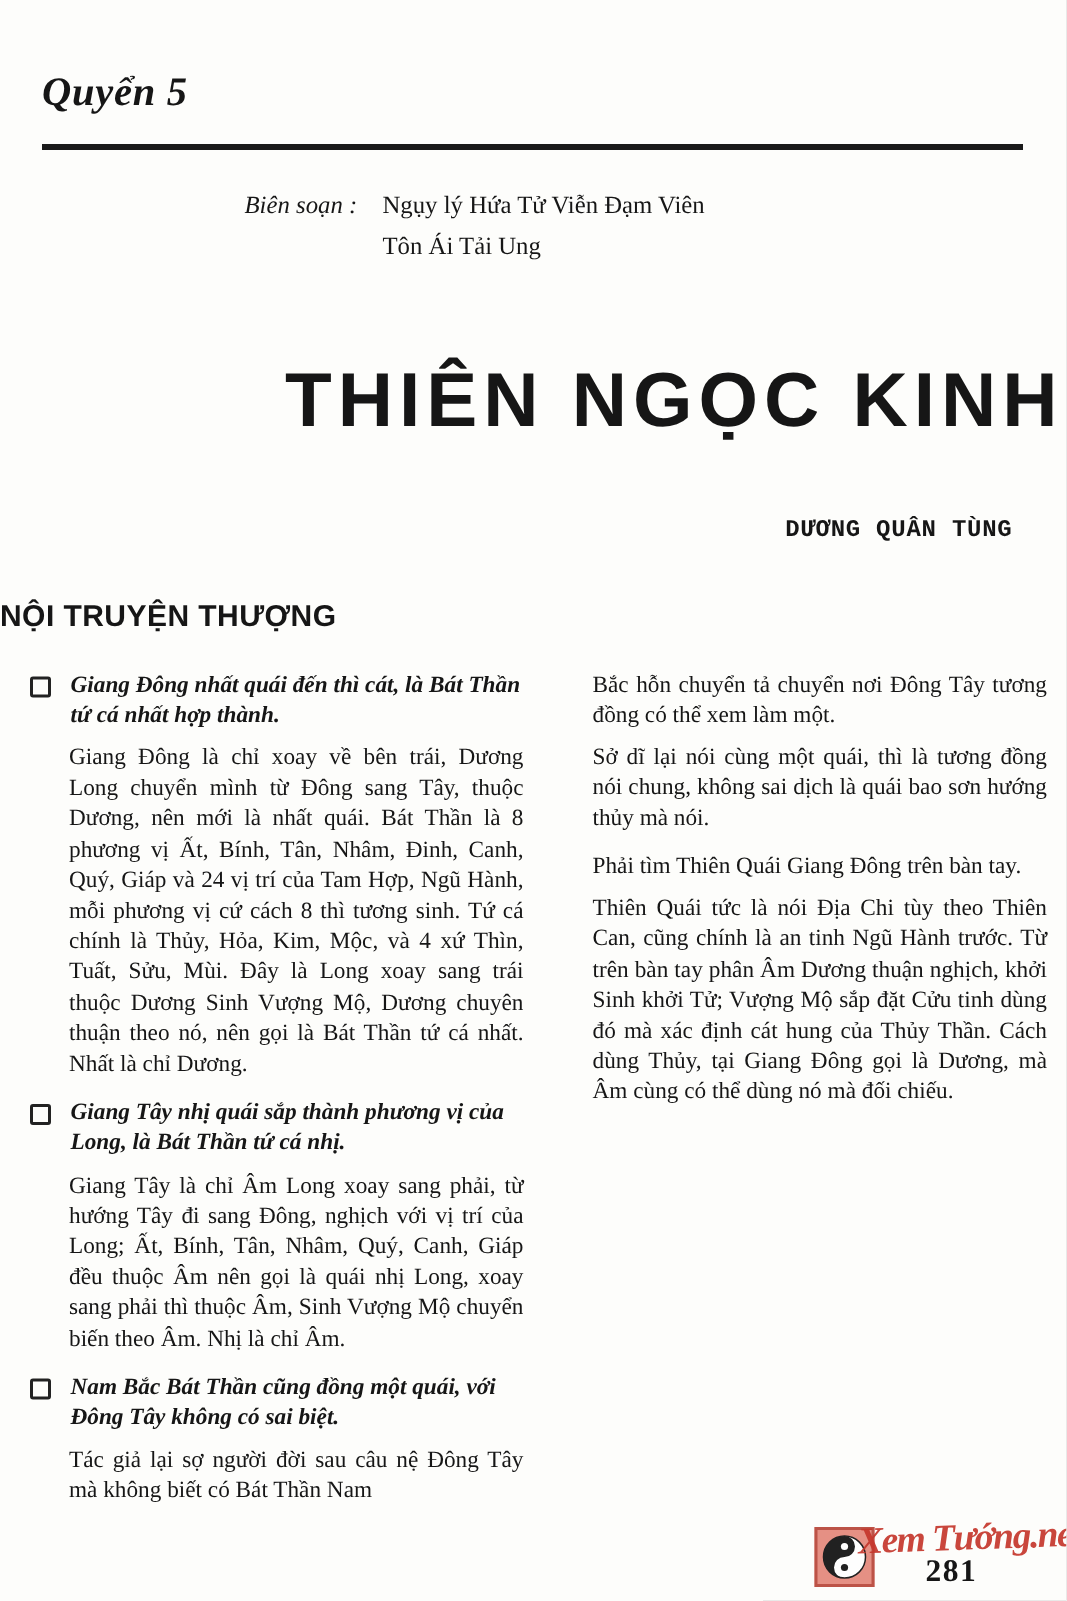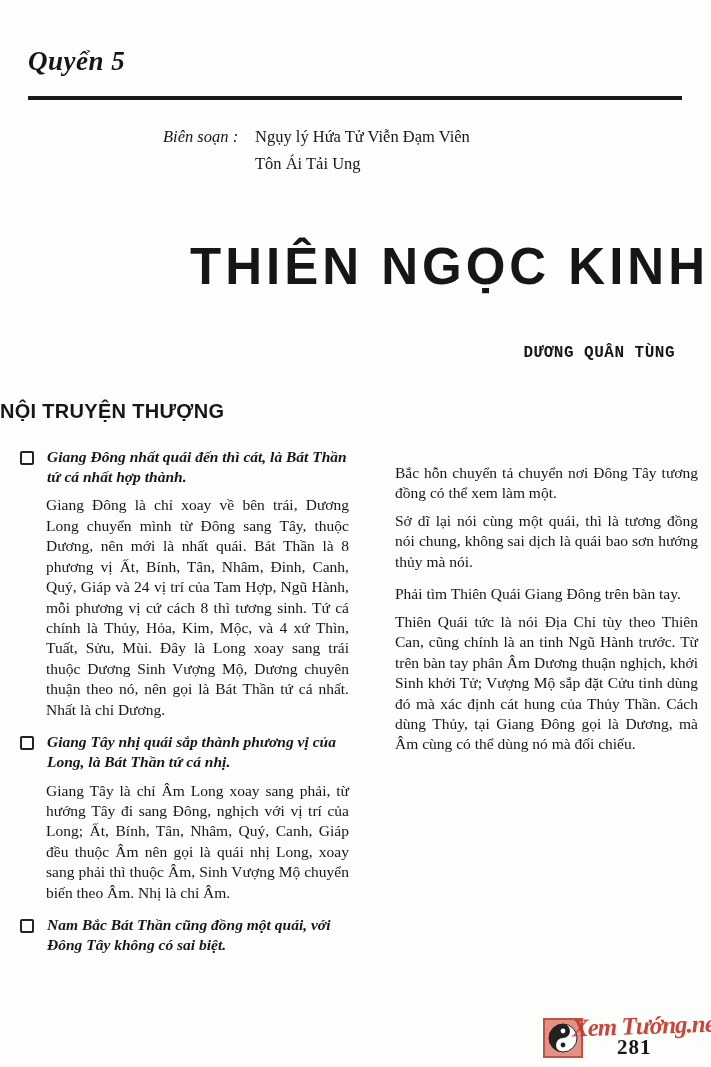--- a/index.html
+++ b/index.html
@@ -55,21 +55,21 @@
     margin-bottom:8px;text-align:left;
     line-height:1.3;
   }
   .bullet{
     flex:0 0 auto;width:10px;height:10px;
     border:2px solid #222;border-radius:2px;
     margin-top:4px;background:transparent;
   }
   .heading-text{flex:1;}
   .para{margin:0 0 7px 26px;}
-  .cont-para{margin-top:16px;}
+  .cont-para{margin-top:0;}
   .wm-box{
     position:absolute;left:543px;top:1018px;width:40px;height:40px;
     background:#e4887c;border:2px solid #b8473a;box-sizing:border-box;
     display:flex;align-items:center;justify-content:center;
     opacity:0.93;z-index:3;
   }
   .wm-text{
     position:absolute;left:572px;top:1012px;z-index:3;
     font-style:italic;font-weight:bold;font-size:25px;letter-spacing:-1px;
     color:#c5372c;transform:rotate(-2deg);white-space:nowrap;
@@ -121,20 +121,21 @@
           <span class="heading-text">Giang Tây nhị quái sắp thành phương vị của Long, là Bát Thần tứ cá nhị.</span>
         </div>
         <p class="para">Giang Tây là chỉ Âm Long xoay sang phải, từ hướng Tây đi sang Đông, nghịch với vị trí của Long; Ất, Bính, Tân, Nhâm, Quý, Canh, Giáp đều thuộc Âm nên gọi là quái nhị Long, xoay sang phải thì thuộc Âm, Sinh Vượng Mộ chuyển biến theo Âm. Nhị là chỉ Âm.</p>
       </div>
 
       <div class="item">
         <div class="item-heading">
           <span class="bullet"></span>
           <span class="heading-text">Nam Bắc Bát Thần cũng đồng một quái, với Đông Tây không có sai biệt.</span>
         </div>
+        <p class="para">Tác giả lại sợ người đời sau câu nệ Đông Tây mà không biết có Bát Thần Nam</p>
       </div>
 
     </div>
 
     <div class="col">
 
       <p class="para cont-para">Bắc hỗn chuyển tả chuyển nơi Đông Tây tương đồng có thể xem làm một.</p>
       <p class="para">Sở dĩ lại nói cùng một quái, thì là tương đồng nói chung, không sai dịch là quái bao sơn hướng thủy mà nói.</p>
 
       <div class="item">

